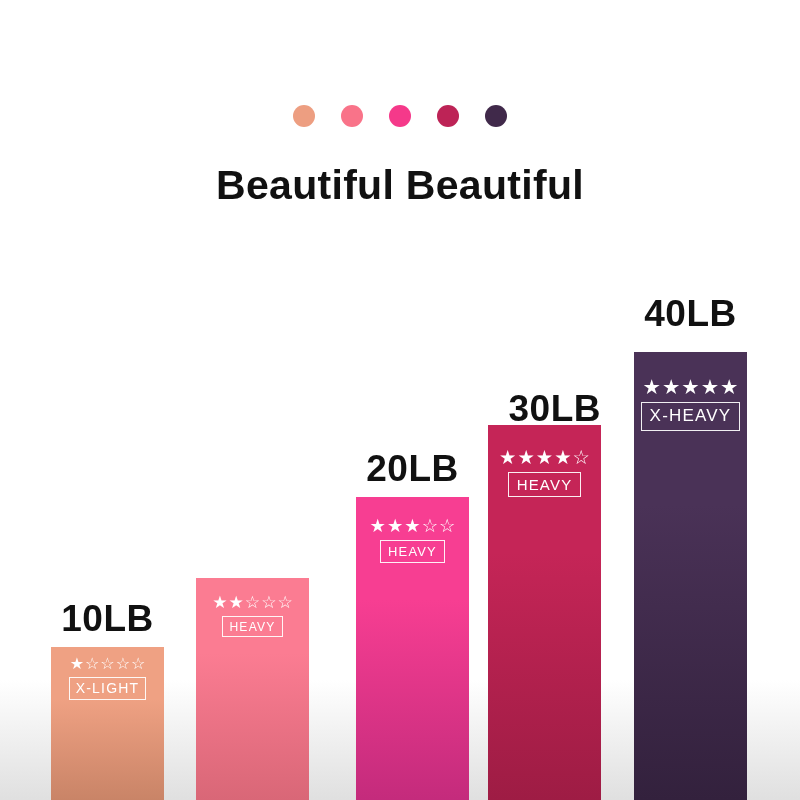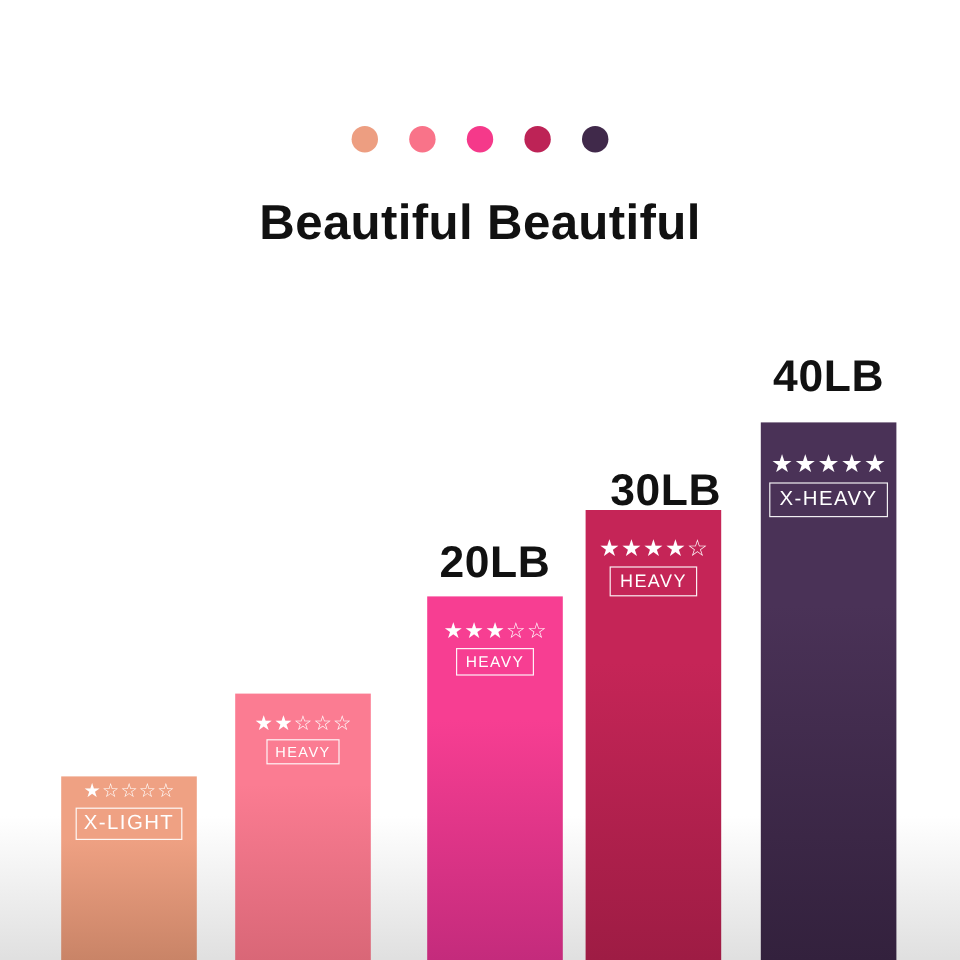--- a/index.html
+++ b/index.html
@@ -92,29 +92,30 @@
     <span class="dot" style="background: rgb(64, 41, 74);"></span>
   </div>
 
 <div class="heading">
   <span class="line">Beautiful Beautiful</span>
 </div>
 
 <div class="chart">
     <div class="bar-group" style="left: 51px; width: 113px; height: 153px;">
       <div class="bar" style="height: 153px; background: linear-gradient(rgb(239, 161, 131) 0%, rgb(239, 161, 131) 34%, rgb(201, 132, 103) 100%);"></div>
+      <div class="bar-label" style="bottom: 161px;">10LB</div>
       <div class="badge-wrap" style="bottom: 100.2px;">
         <div class="stars" style="font-size: 16px;">
           <span style="color: rgb(255, 255, 255);">★</span>
           <span style="color: rgb(255, 255, 255);">☆</span>
           <span style="color: rgb(255, 255, 255);">☆</span>
           <span style="color: rgb(255, 255, 255);">☆</span>
           <span style="color: rgb(255, 255, 255);">☆</span>
         </div>
-        <div class="grade" style="font-size: 17px; padding: 2.4px 5.6px;">X-LIGHT</div>
+        <div class="grade" style="font-size: 14px; padding: 2.4px 5.6px;">X-LIGHT</div>
       </div>
     </div>
     <div class="bar-group" style="left: 196px; width: 113px; height: 222px;">
       <div class="bar" style="height: 222px; background: linear-gradient(rgb(251, 124, 146) 0%, rgb(251, 124, 146) 34%, rgb(217, 103, 119) 100%);"></div>
       <div class="badge-wrap" style="bottom: 162.75px;">
         <div class="stars" style="font-size: 17.125px;">
           <span style="color: rgb(255, 255, 255);">★</span>
           <span style="color: rgb(255, 255, 255);">★</span>
           <span style="color: rgb(255, 255, 255);">☆</span>
           <span style="color: rgb(255, 255, 255);">☆</span>

